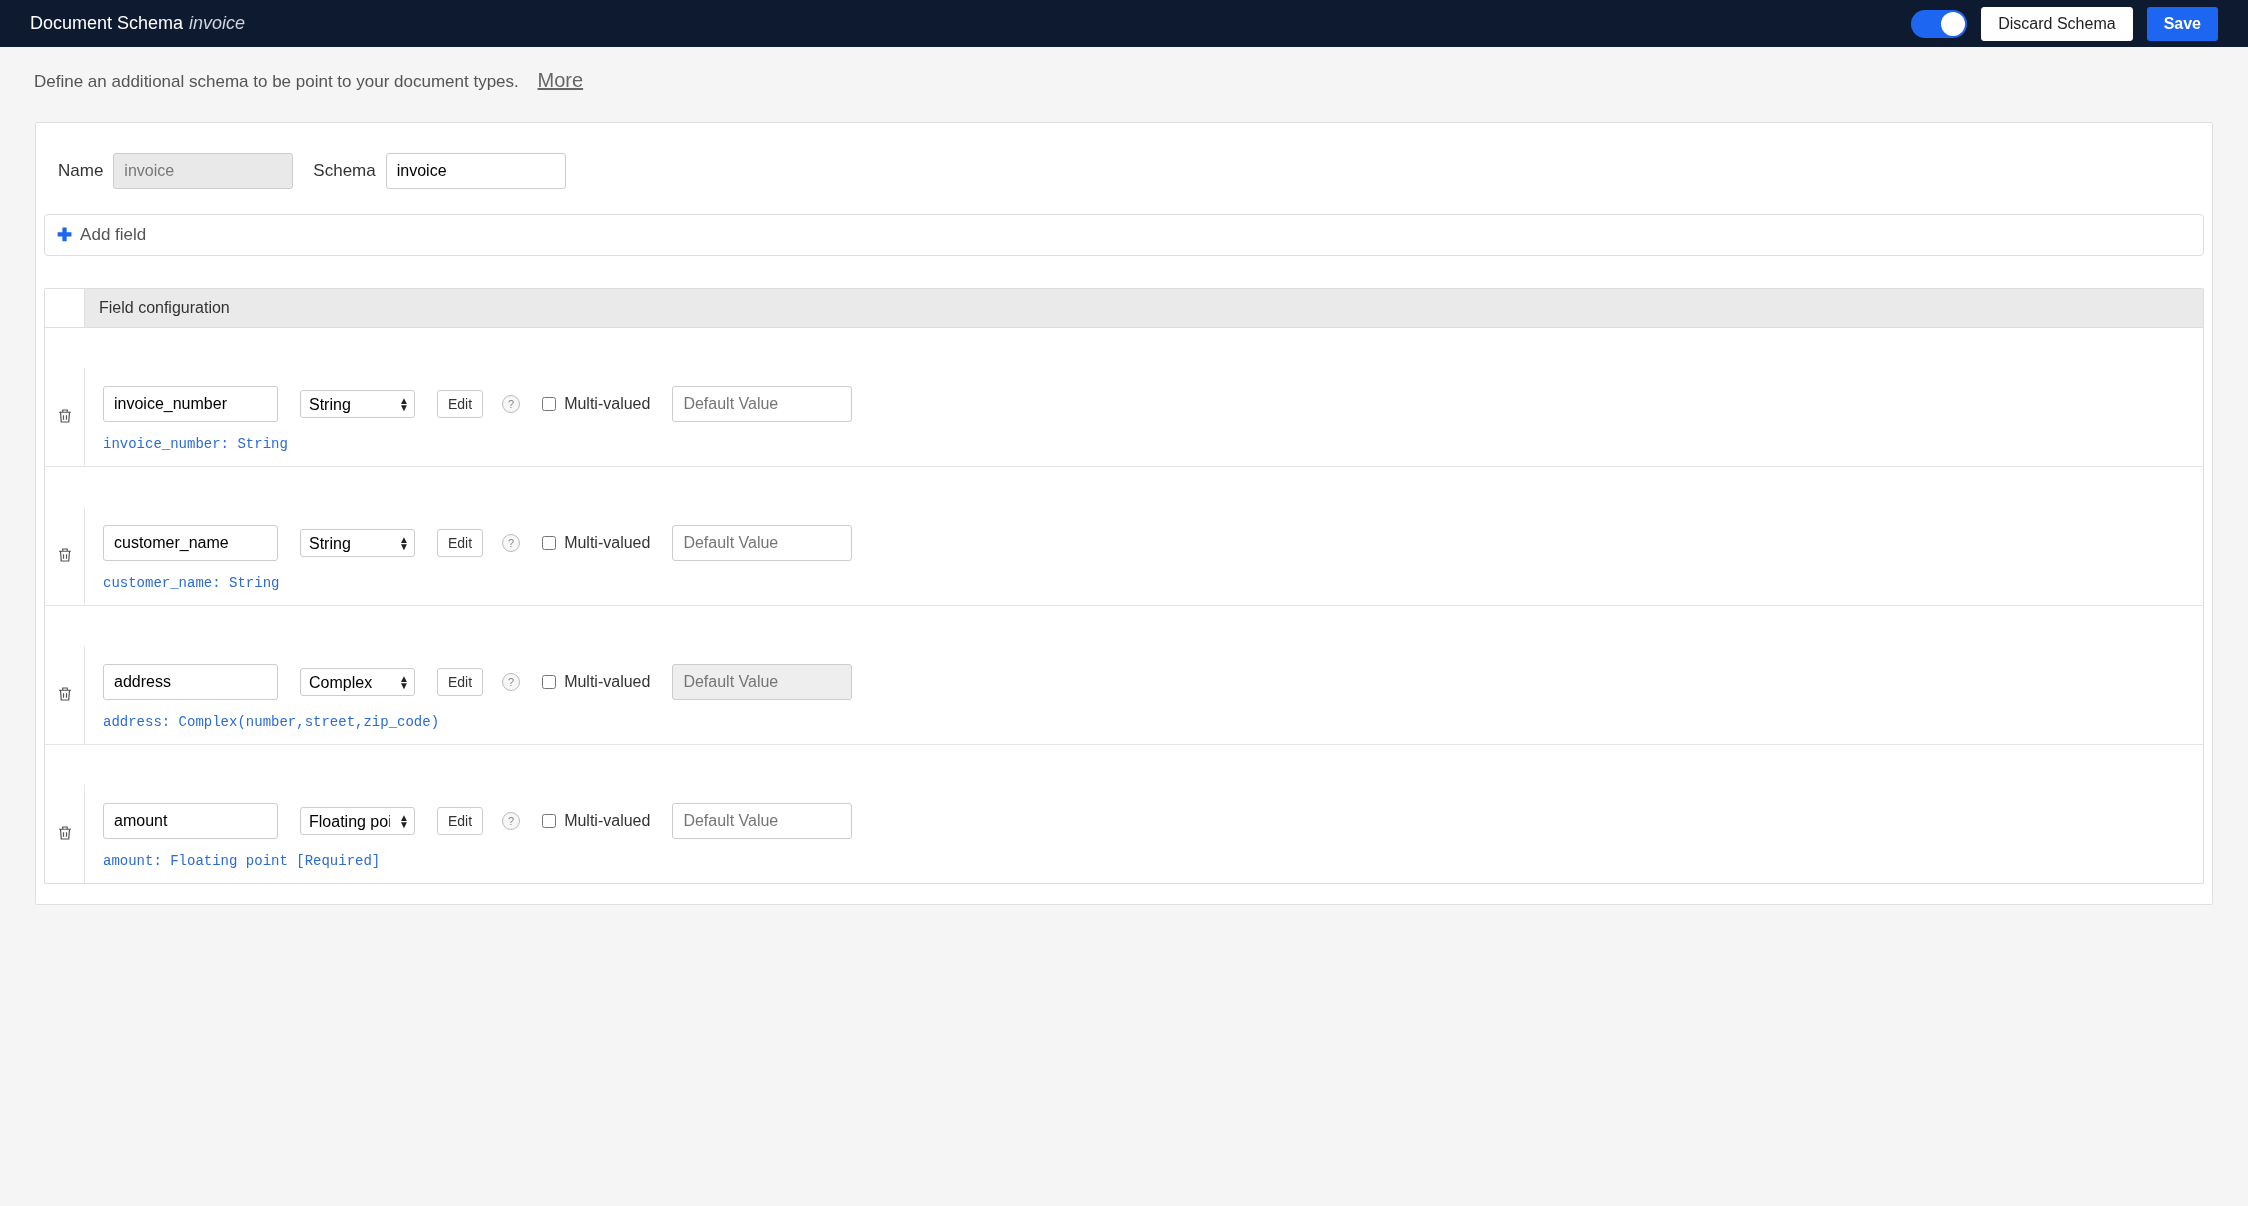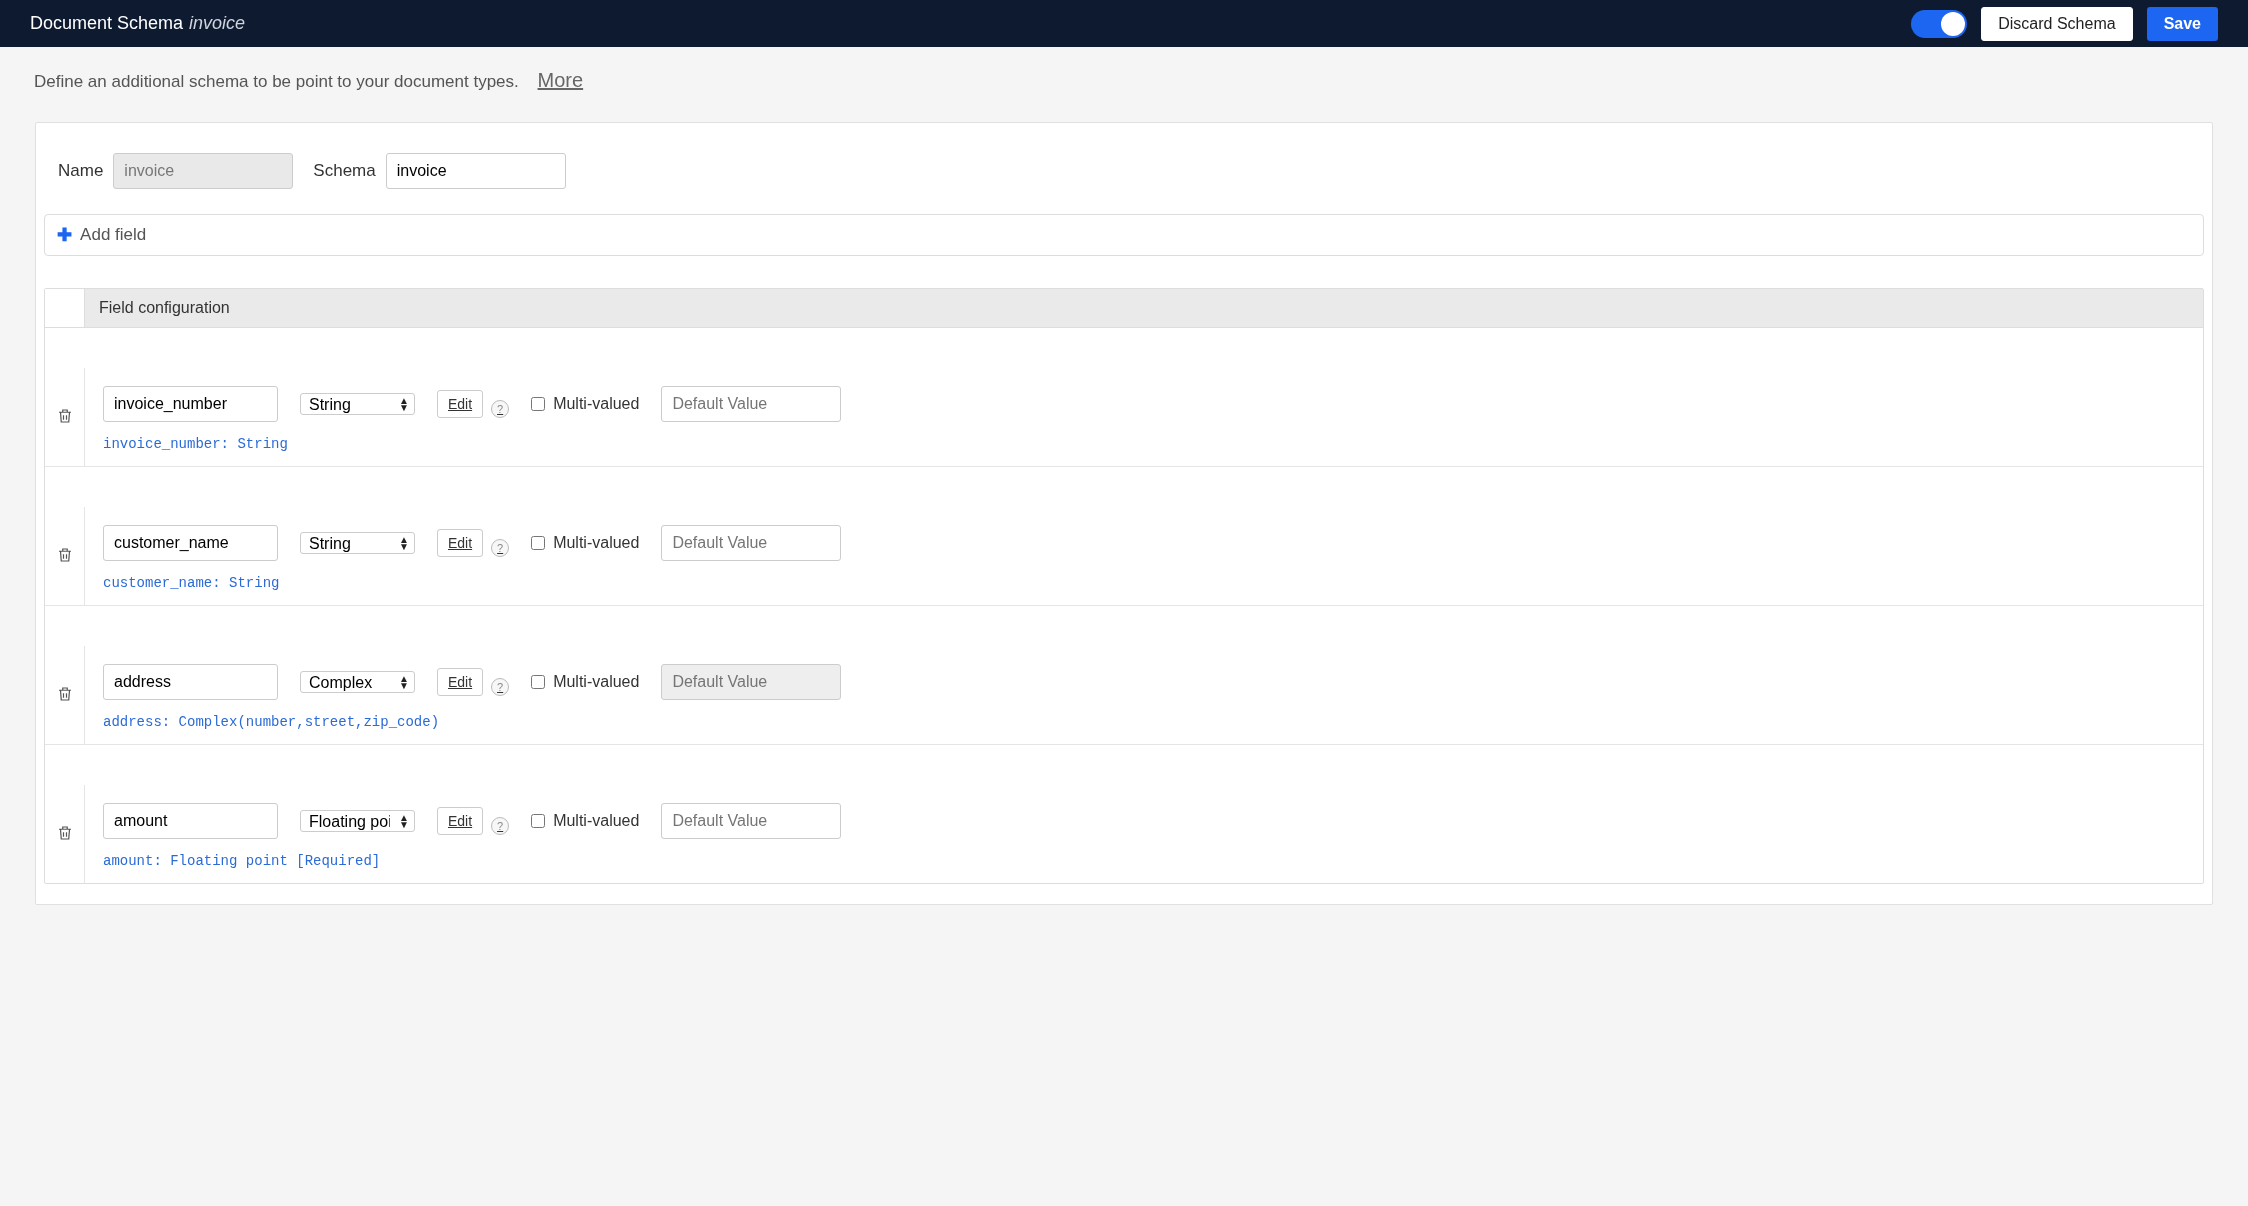--- a/index.html
+++ b/index.html
@@ -174,21 +174,21 @@
   .ft-controls {
     display: flex;
     align-items: center;
     gap: 22px;
     flex-wrap: wrap;
   }
   .field-name-input { width: 175px; }
 
   .type-select {
     width: 115px;
-    height: 22px;
+    height: 28px;
     border: 1px solid #ccc;
     border-radius: 3px;
     font-size: 16px;
     padding: 0 24px 0 8px;
     appearance: none;
     -webkit-appearance: none;
     background: #fff;
   }
   .select-wrap {
     position: relative;
@@ -240,21 +240,21 @@
   .default-input { width: 180px; }
   .default-input.disabled { background: #eee; color: #888; }
 
   .code-sig {
     margin-top: 14px;
     font-family: "SFMono-Regular", Consolas, "Liberation Mono", Menlo, monospace;
     font-size: 14px;
     color: #2b6bd6;
   }
 
-  .edit-group { display: flex; align-items: flex-end; gap: 8px; text-decoration: underline; }
+  .edit-group { display: flex; align-items: center; gap: 19px; }
 </style>
 </head>
 <body>
 
 <div class="topbar">
   <div class="topbar-left">
     <span>Document Schema</span>
     <span class="schema-name">invoice</span>
   </div>
   <div class="topbar-right">

